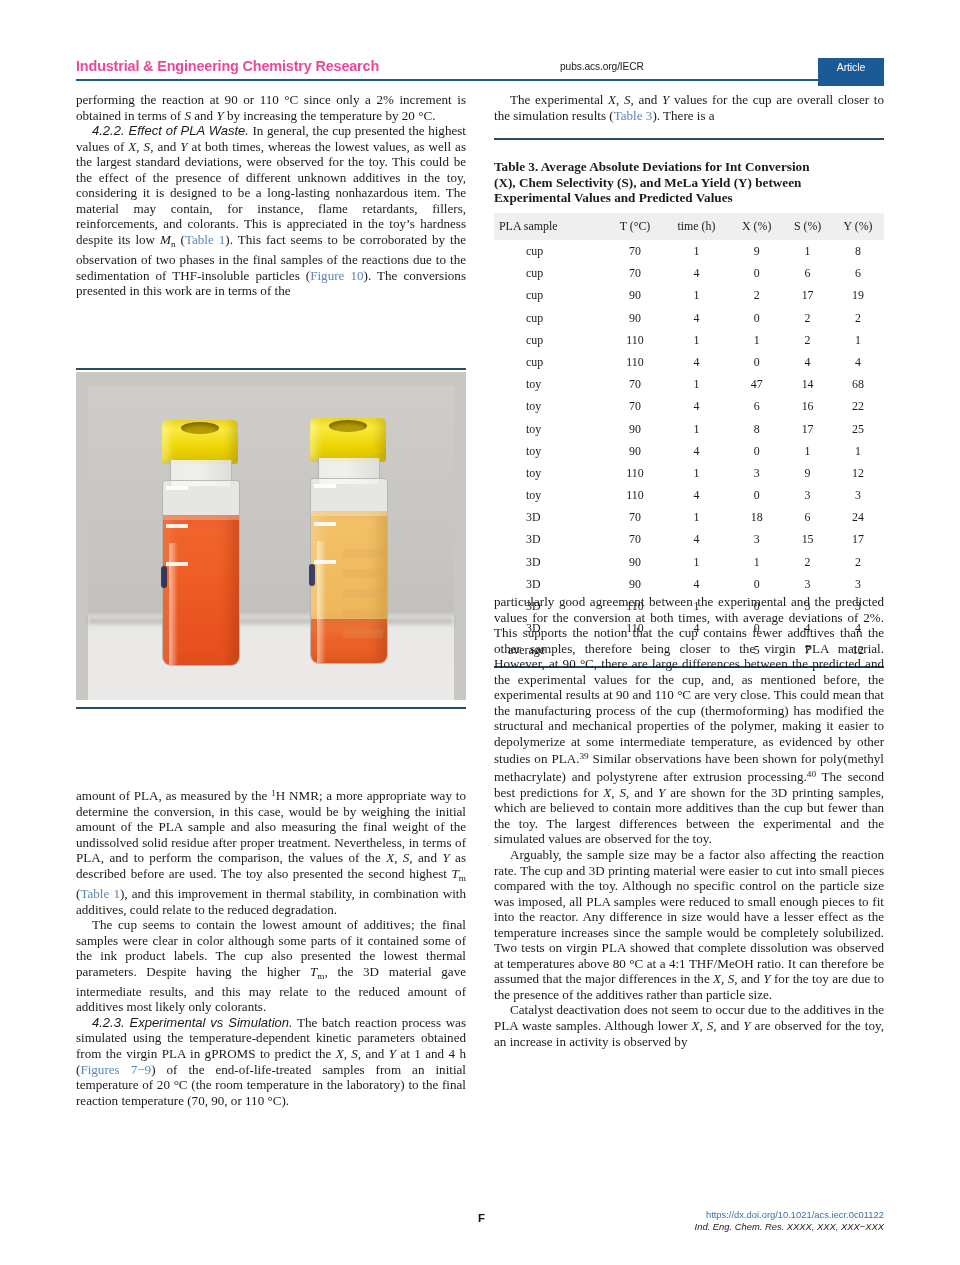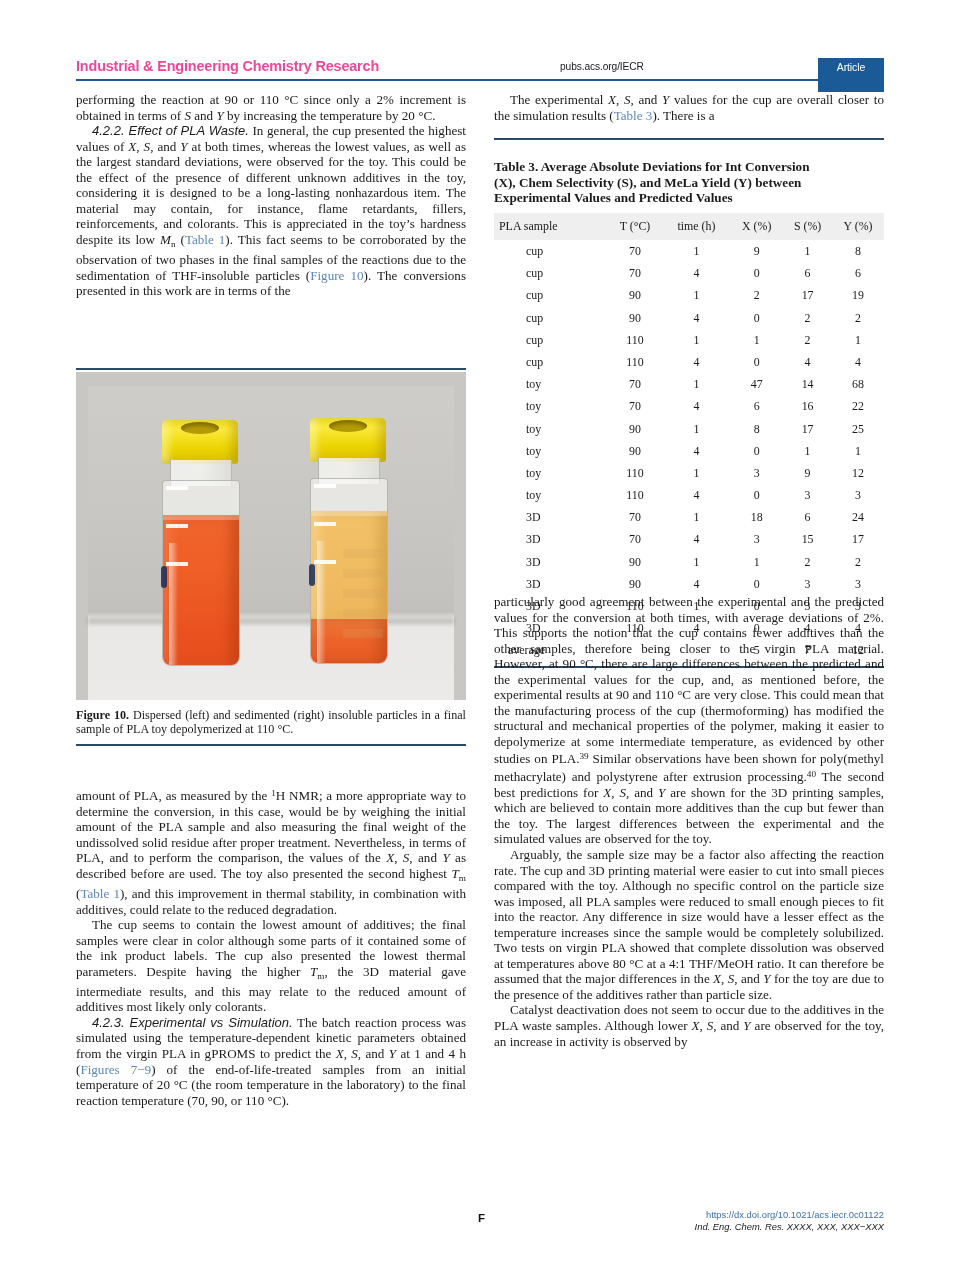--- a/index.html
+++ b/index.html
@@ -47,21 +47,21 @@
     font-size: 10.2px;
     color: #1a1a1a;
     letter-spacing: -0.1px;
     white-space: nowrap;
   }
   .article-badge {
     position: absolute;
     right: 0;
     top: 0px;
     width: 66px;
-    height: 34px;
+    height: 28px;
     background: #1a5a96;
     color: #ffffff;
     font-family: "Liberation Sans", sans-serif;
     font-size: 10.5px;
     text-align: center;
     line-height: 18px;
     letter-spacing: -0.1px;
   }
   .runhead-rule {
     position: absolute;
@@ -369,21 +369,20 @@
           <div class="glass-shine"></div>
         </div>
         <div class="label-marks">
           <span style="top:0px;"></span>
             <span style="top:38px;"></span>
             <span style="top:76px;"></span>
         </div>
         <div class="ink-dot"></div>
       </div>
     </div>
-    <div class="fig-caption"><b>Figure 10.</b><span> Dispersed (left) and sedimented (right) insoluble particles in a final sample of PLA toy depolymerized at 110 °C.</span></div>
     <div class="fig-rule-bottom"></div>
   </div>
 
   <div class="col col-left" style="top:786px;">
     <p><span>amount of PLA, as measured by the </span><span class="sup">1</span><span>H NMR; a more appropriate way to determine the conversion, in this case, would be by weighing the initial amount of the PLA sample and also measuring the final weight of the undissolved solid residue after proper treatment. Nevertheless, in terms of PLA, and to perform the comparison, the values of the </span><i>X</i><span>, </span><i>S</i><span>, and </span><i>Y</i><span> as described before are used. The toy also presented the second highest </span><i>T</i><span class="sub">m</span><span> (</span><span class="link">Table 1</span><span>), and this improvement in thermal stability, in combination with additives, could relate to the reduced degradation.</span></p>
 
     <p class="indent"><span>The cup seems to contain the lowest amount of additives; the final samples were clear in color although some parts of it contained some of the ink product labels. The cup also presented the lowest thermal parameters. Despite having the higher </span><i>T</i><span class="sub">m</span><span>, the 3D material gave intermediate results, and this may relate to the reduced amount of additives most likely only colorants.</span></p>
 
     <p class="indent"><span class="sechead">4.2.3. Experimental vs Simulation.</span><span> The batch reaction process was simulated using the temperature-dependent kinetic parameters obtained from the virgin PLA in gPROMS to predict the </span><i>X</i><span>, </span><i>S</i><span>, and </span><i>Y</i><span> at 1 and 4 h (</span><span class="link">Figures 7−9</span><span>) of the end-of-life-treated samples from an initial temperature of 20 °C (the room temperature in the laboratory) to the final reaction temperature (70, 90, or 110 °C).</span></p>
   </div>

